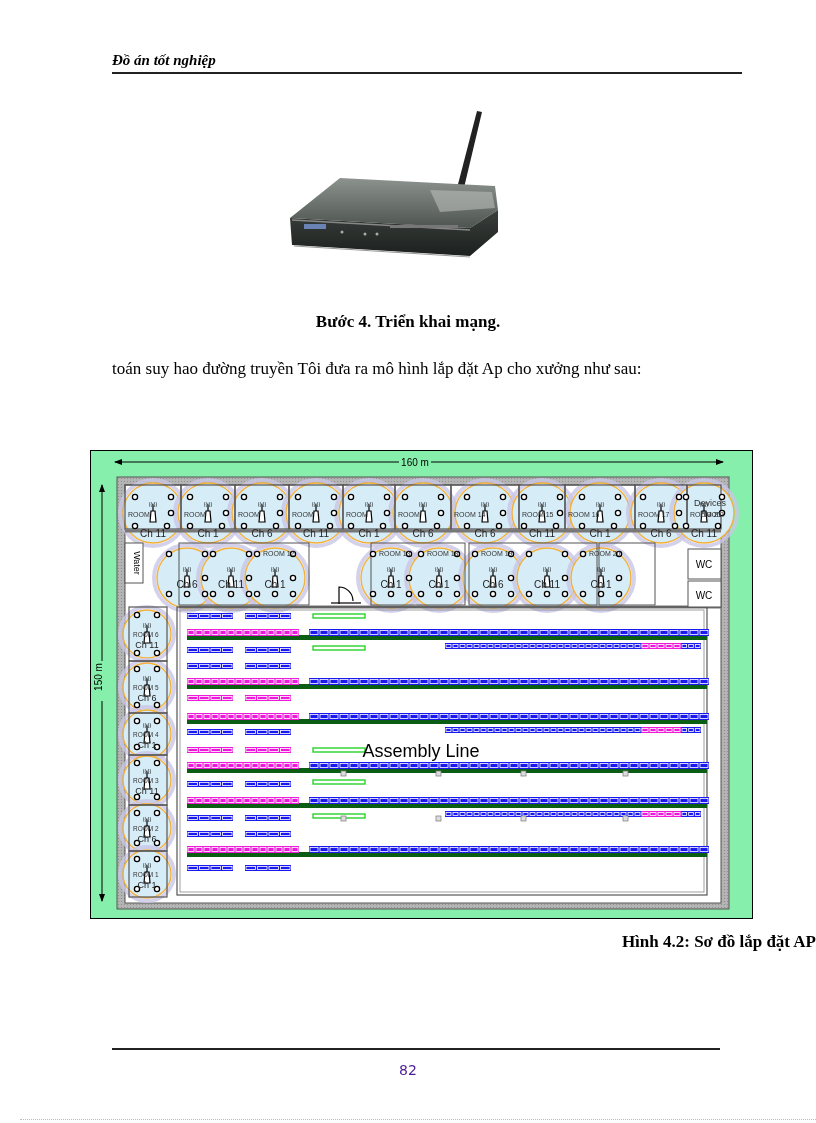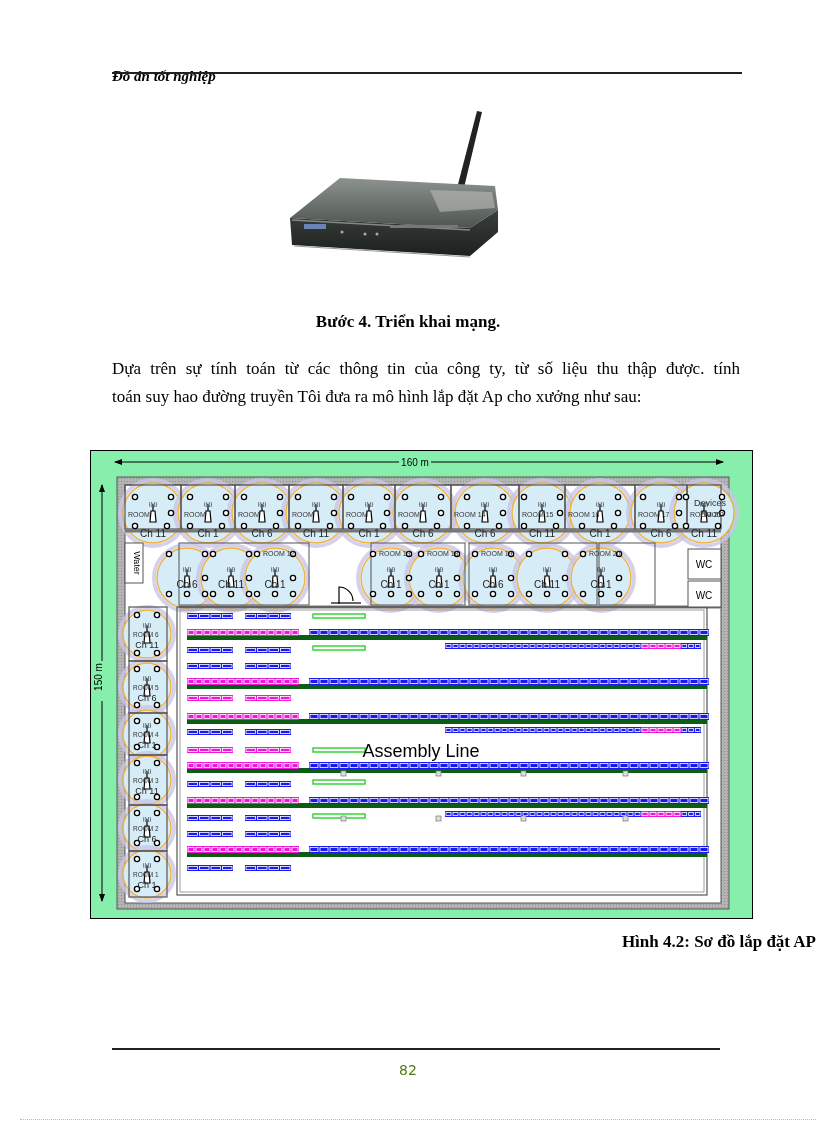--- a/index.html
+++ b/index.html
@@ -1,28 +1,28 @@
 <!DOCTYPE html>
 <html><head>
 <meta charset="utf-8">
 <style>
   html,body{margin:0;padding:0;background:#fff;}
   body{width:816px;height:1123px;position:relative;overflow:hidden;font-family:"Liberation Serif",serif;color:#000;}
   .header{position:absolute;left:112px;top:52px;width:630px;height:22px;}
-  .header-title{position:absolute;left:0;top:0;font-style:italic;font-weight:bold;font-size:15px;margin-top:16px;}
+  .header-title{position:absolute;left:0;top:0;font-style:italic;font-weight:bold;font-size:15px;}
   .header-rule{position:absolute;left:0;top:20px;width:630px;height:2px;background:#222;}
   .router{position:absolute;left:270px;top:100px;width:260px;height:175px;}
   .step-title{position:absolute;left:0;width:816px;top:312px;text-align:center;font-weight:bold;font-size:17px;}
   .para{position:absolute;left:112px;top:355px;width:628px;font-size:17px;line-height:28px;text-align:justify;}
   .para span{display:block;}
   .para .l1{text-align-last:justify;}
   .figure{position:absolute;left:90px;top:450px;width:661px;height:467px;border:1px solid #000;background:#86efac;}
   .fig-caption{position:absolute;left:0;width:816px;top:932px;text-align:right;font-weight:bold;font-size:17px;}
   .footer-rule{position:absolute;left:112px;top:1048px;width:608px;height:2px;background:#222;}
-  .page-num{position:absolute;left:0;width:816px;top:1062px;text-align:center;font-family:"DejaVu Sans",sans-serif;font-size:14px;color:#4d7c0f;}
+  .page-num{position:absolute;left:0;width:816px;top:1062px;text-align:center;font-family:"DejaVu Sans",sans-serif;font-size:14px;color:#4c1d95;}
   .page-edge{position:absolute;left:20px;top:1119px;width:796px;border-top:1px dotted #bbb;}
   svg text{font-family:"Liberation Sans",sans-serif;}
 </style>
 </head>
 <body>
 
 <div class="header">
   <div class="header-title">Đồ án tốt nghiệp</div>
   <div class="header-rule"></div>
 </div>
@@ -52,21 +52,20 @@
     <circle cx="72" cy="132" r="1.5" fill="#aaa"></circle>
     <circle cx="95" cy="134" r="1.5" fill="#aaa"></circle>
     <circle cx="107" cy="134" r="1.5" fill="#aaa"></circle>
     <line x1="24" y1="146" x2="200" y2="157" stroke="#999" stroke-width="1"></line>
   </svg>
 </div>
 
 <div class="step-title">Bước 4. Triển khai mạng.</div>
 
 <div class="para">
-  <span class="l1">Dựa trên sự tính toán từ các thông tin của công ty, từ số liệu thu thập được. tính</span>
   <span>toán suy hao đường truyền Tôi đưa ra mô hình lắp đặt Ap cho xưởng như sau:</span>
 </div>
 
 <div class="figure">
   <svg id="plan" width="661" height="467" viewBox="0 0 661 467">
     <defs>
       <pattern id="hatch" width="3" height="3" patternUnits="userSpaceOnUse">
         <rect width="3" height="3" fill="#b4b4b4"></rect>
         <rect width="1" height="1" fill="#8e8e8e"></rect>
       </pattern>

